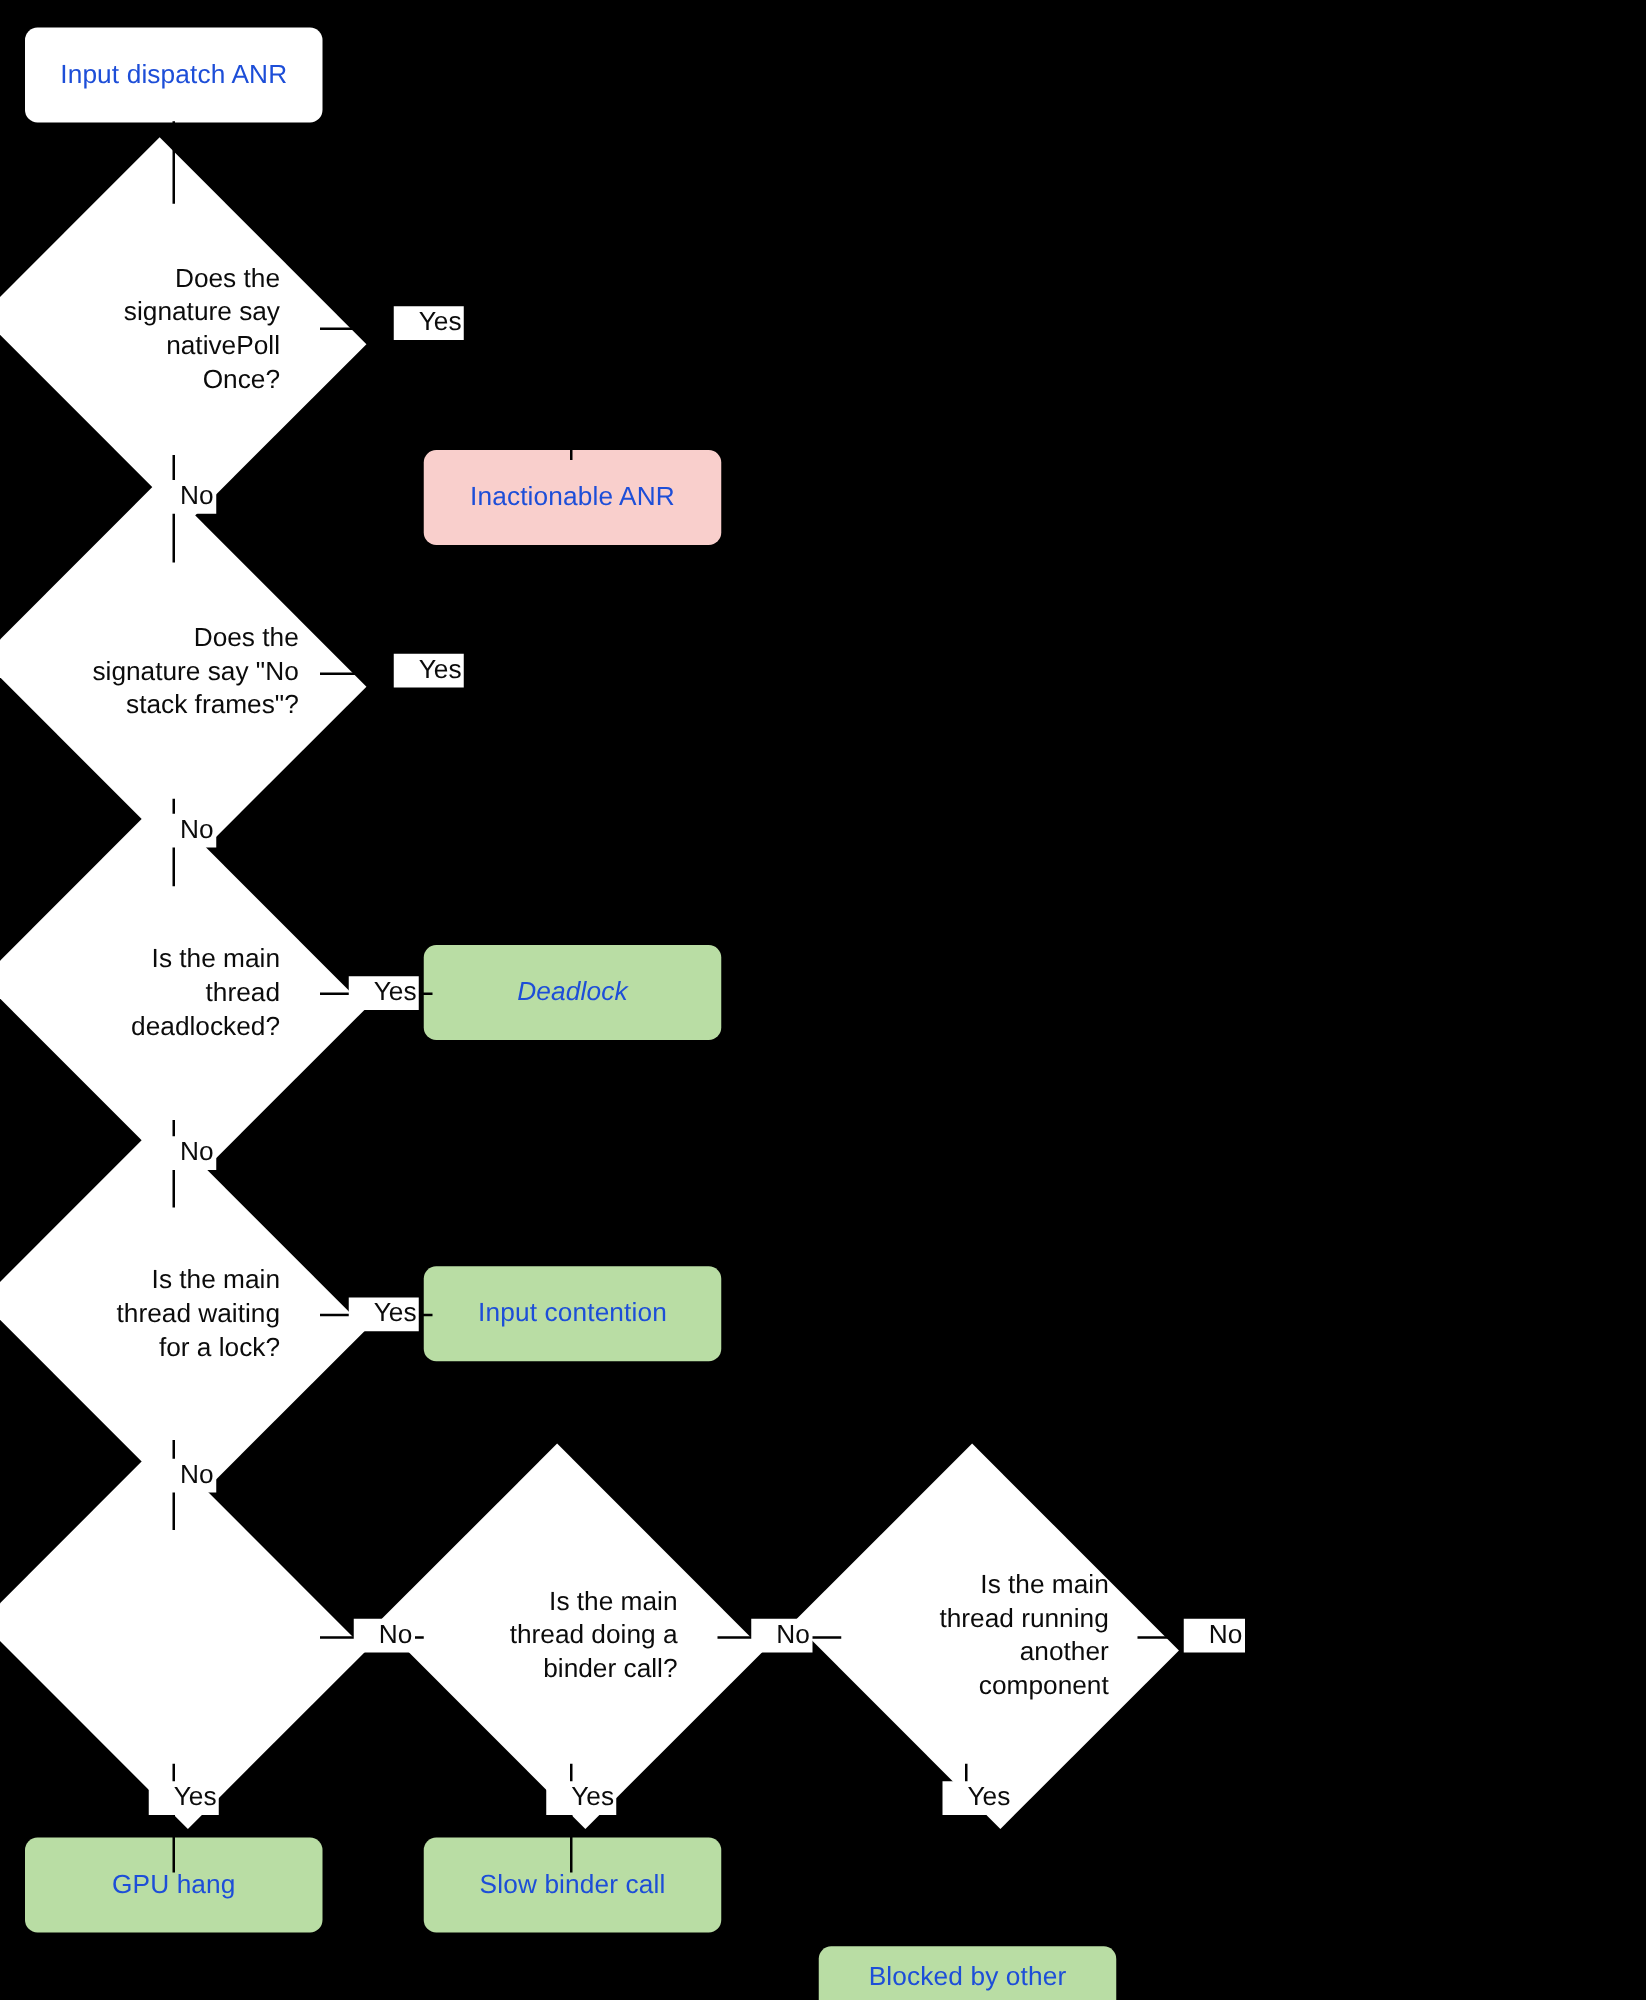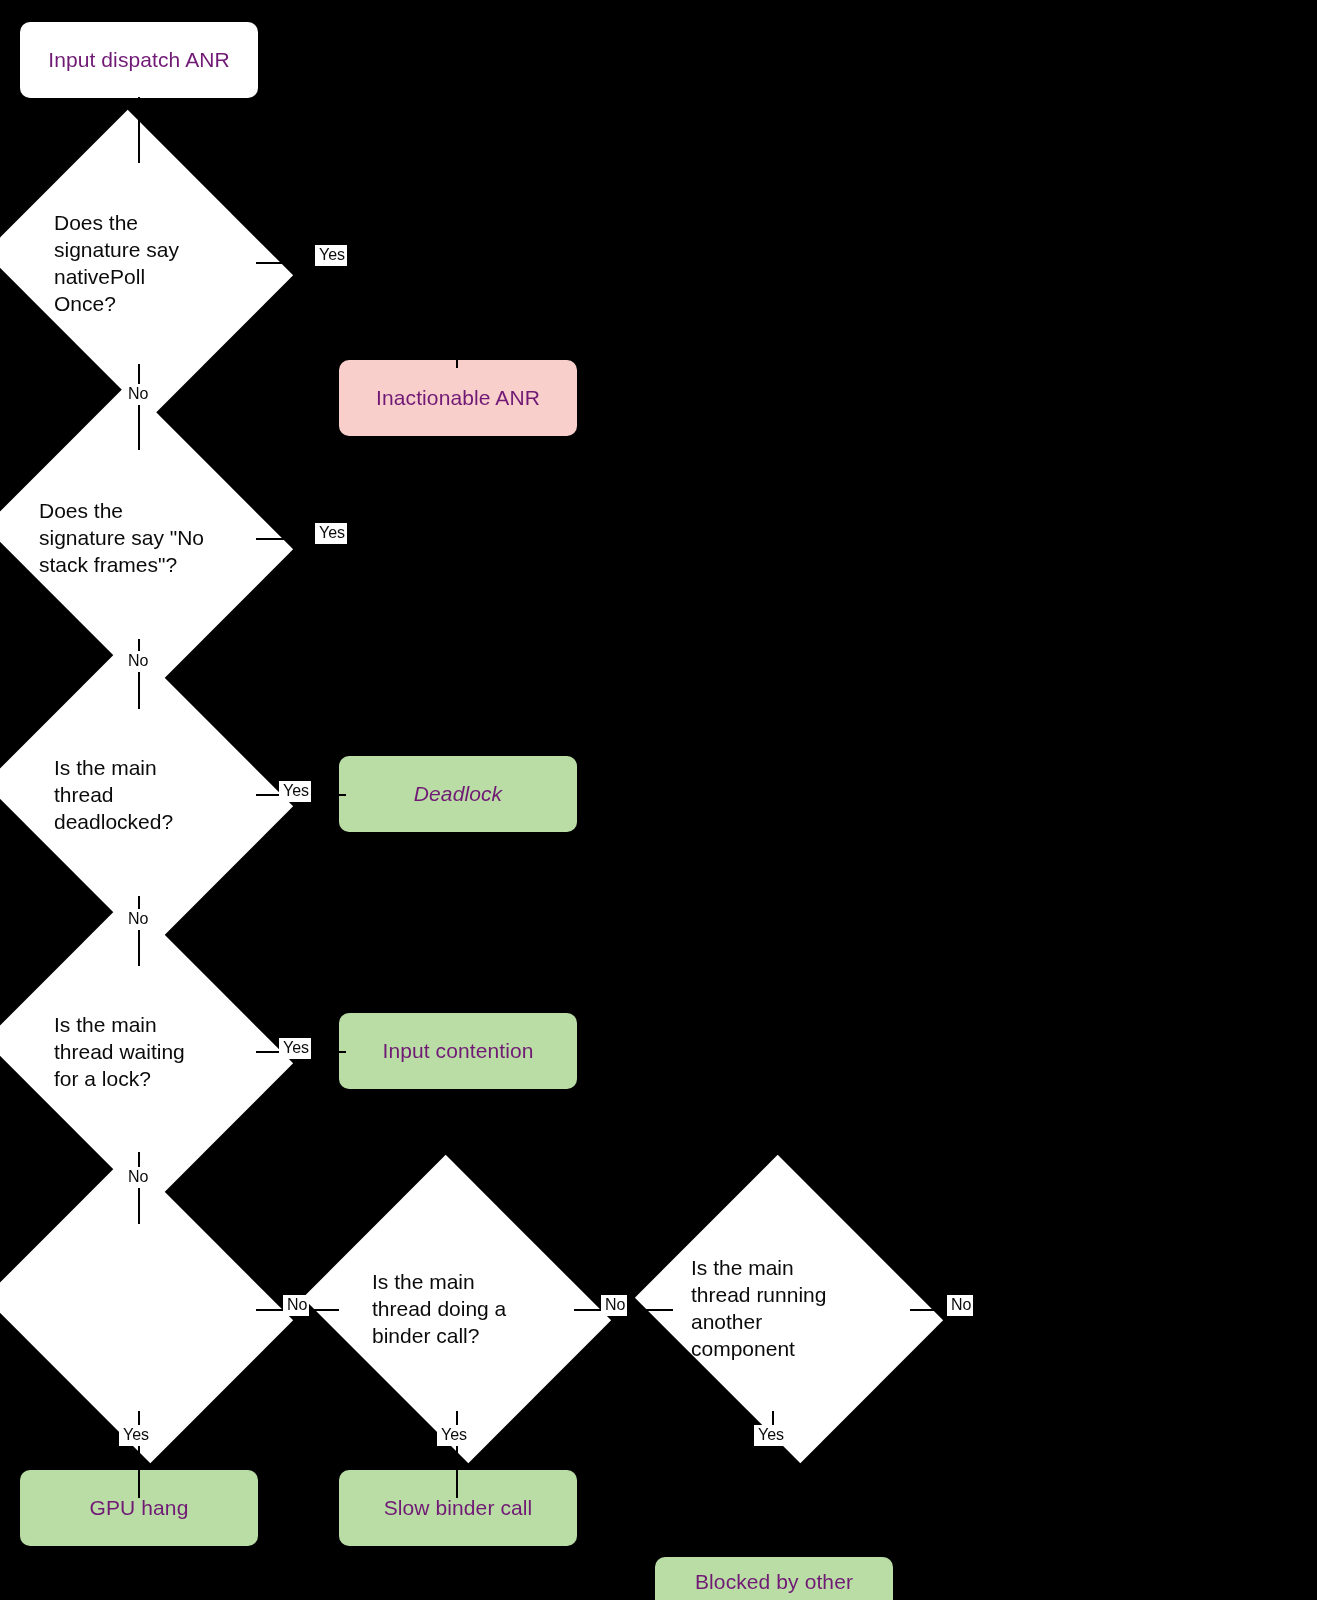--- a/index.html
+++ b/index.html
@@ -18,21 +18,21 @@
 
   
   .node-box {
     position: absolute;
     box-sizing: border-box;
     border-radius: 10px;
     display: flex;
     align-items: center;
     justify-content: center;
     text-align: center;
-    color: #701a75;
+    color: #1d4ed8;
     font-size: 21px;
     line-height: 1.22;
     padding: 20px 10px;
     letter-spacing: .1px;
   }
   .node-box.start  { background: #ffffff; }
   .node-box.bad    { background: #f9cfcc; }
   .node-box.good   { background: #b9dda4; }
 
   
@@ -44,36 +44,36 @@
     inset: 0;
     background: #ffffff;
     transform: rotate(45deg);
   }
   .decision .dia-label {
     position: absolute;
     left: 50%;
     top: 50%;
     transform: translate(-50%, -50%);
     width: 170px;
-    text-align: left;
+    text-align: right;
     color: #0b0b0b;
     font-size: 21px;
     line-height: 1.28;
     white-space: pre-line;
     z-index: 3;
   }
 
   
   .edge-label {
     position: absolute;
     background: #ffffff;
     color: #0b0b0b;
-    font-size: 16px;
+    font-size: 21px;
     line-height: 1.15;
-    padding: 1px 2px 2px 4px;
+    padding: 1px 2px 2px 20px;
     z-index: 5;
     white-space: nowrap;
   }
 
   
   .edge {
     position: absolute;
     background: #000000;
     z-index: 1;
   }

